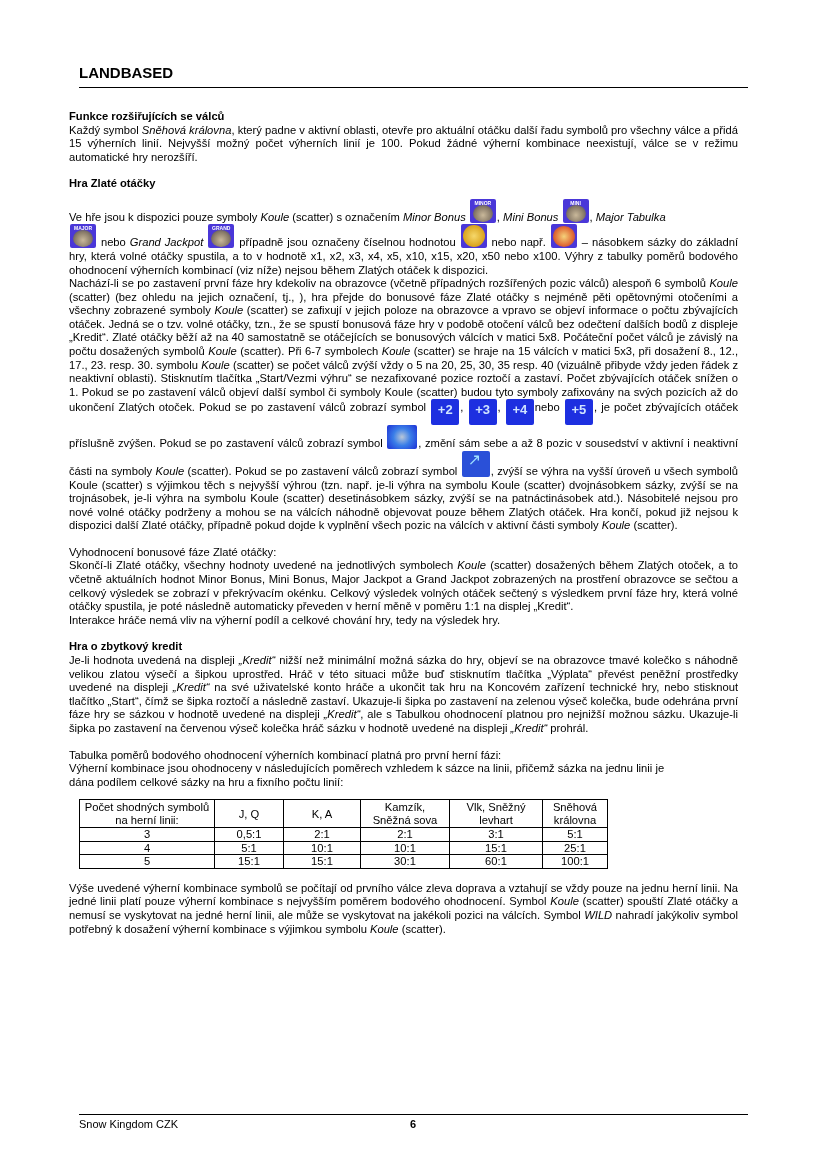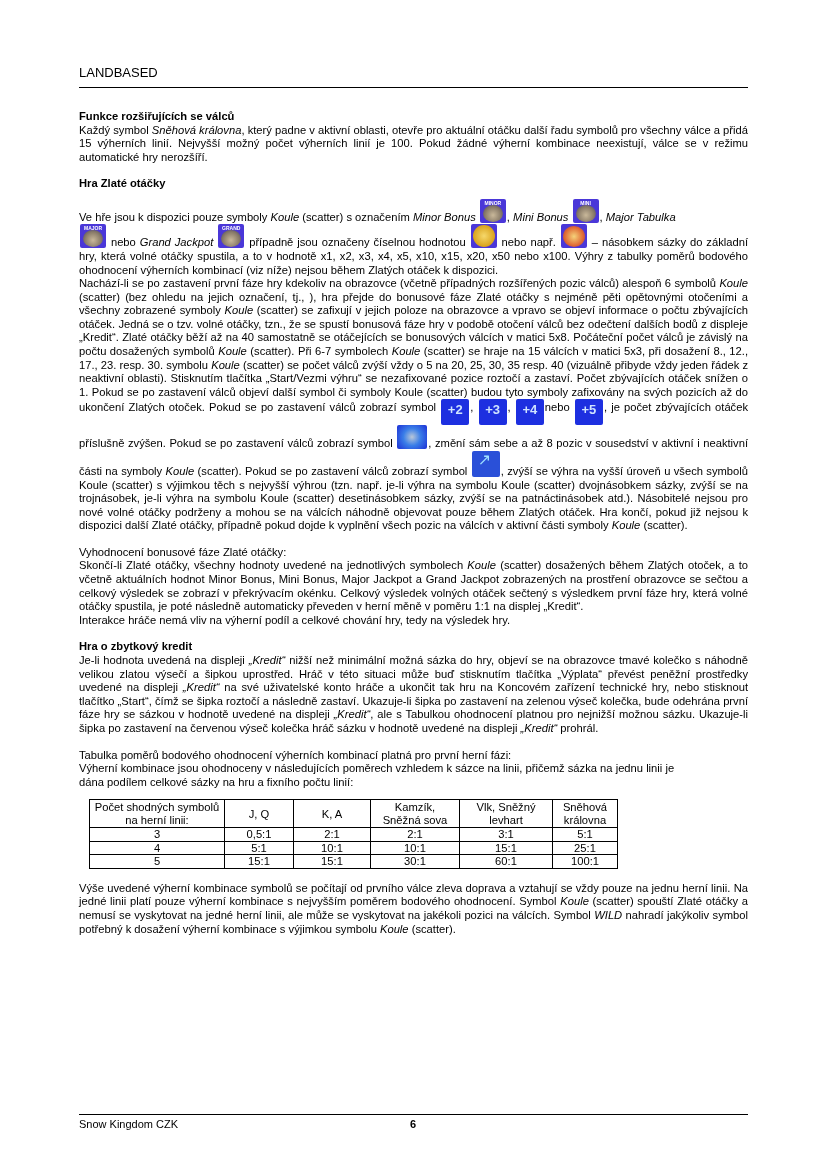--- a/index.html
+++ b/index.html
@@ -1,21 +1,21 @@
 <!DOCTYPE html>
 <html><head>
 <meta charset="utf-8">
 <style>
   html, body { margin: 0; padding: 0; background: #ffffff; }
   body { width: 827px; height: 1169px; position: relative; font-family: "Liberation Sans", sans-serif; color: #000; font-size: 11.2px; line-height: 13.6px; }
   .header { position: absolute; left: 79px; top: 50px; width: 669px; height: 30px; }
-  .hdr-left { position: absolute; left: 0; top: 16px; font-weight: normal; font-size: 13px; }
+  .hdr-left { position: absolute; left: 0; top: 16px; font-weight: bold; font-size: 15px; }
   .hdr-right { position: absolute; right: 0; top: 0; text-align: right; font-weight: bold; font-size: 11.5px; line-height: 13.5px; }
   .hdr-rule { position: absolute; left: 79px; top: 87px; width: 669px; height: 1px; background: #000; }
-  .content { position: absolute; left: 79px; top: 110px; width: 669px; text-align: justify; }
+  .content { position: absolute; left: 69px; top: 110px; width: 669px; text-align: justify; }
   h3 { font-size: 11.2px; font-weight: bold; margin: 0; line-height: 13.6px; }
   p { margin: 0; }
   .gap { height: 13px; }
   i { font-style: italic; }
   .sym { display: inline-block; width: 26px; height: 24px; vertical-align: -2px; border-radius: 2px; position: relative; margin: 0 1px; }
   .sym.ball { background: #4a37d8; }
   .sym.ball::before { content: ""; position: absolute; left: 3px; right: 3px; top: 6px; bottom: 1px; border-radius: 50%; background: radial-gradient(circle at 50% 60%, #c9b89a 0%, #8b7d6a 55%, #3f3b66 100%); }
   .sym.ball::after { content: attr(data-lbl); position: absolute; left: 0; right: 0; top: 1px; font-size: 5px; line-height: 6px; text-align: center; color: #fff; font-weight: bold; }
   .sym.gold { background: #4a37d8; }
   .sym.gold::before { content: ""; position: absolute; left: 2px; right: 2px; top: 1px; bottom: 1px; border-radius: 50%; background: radial-gradient(circle, #f6d86b 0%, #d9a21b 70%, #7a5a12 100%); }

